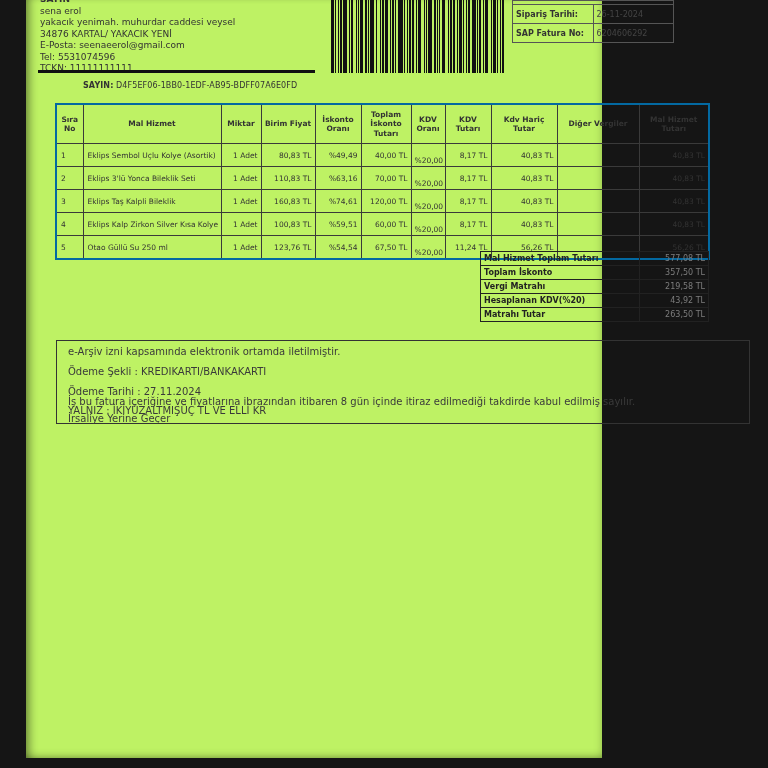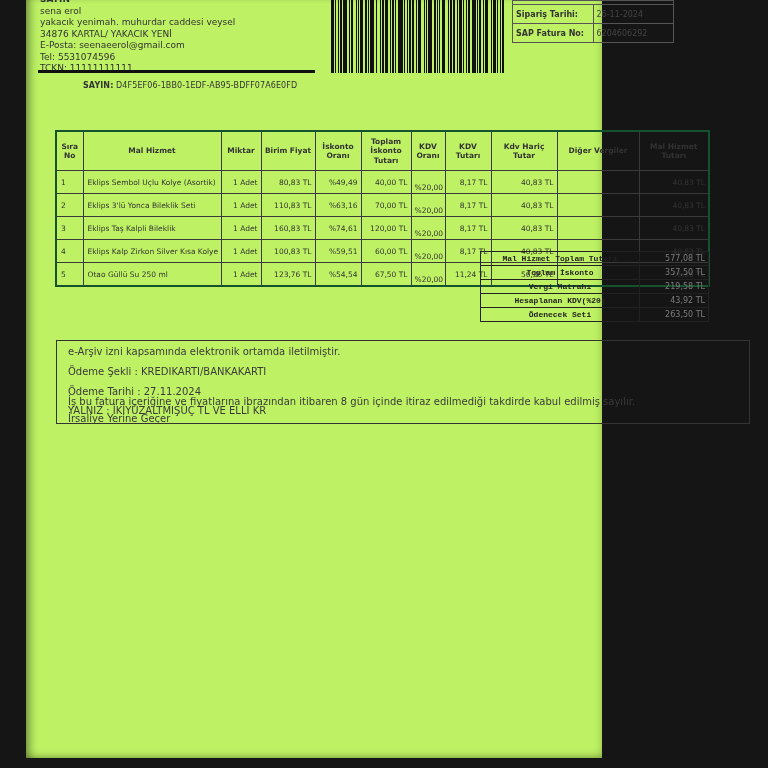--- a/index.html
+++ b/index.html
@@ -20,32 +20,32 @@
   .order td{border:1px solid #555;font-size:8px;height:18px;padding:0 3px;overflow:hidden;white-space:nowrap;}
   .order tr.cut td{height:3px;border-bottom:1px solid #555;}
   .order td.lbl{font-weight:bold;color:#333;width:96px;}
   .order td.val{color:#444;width:66px;}
   
   .ettn{position:absolute;left:57px;top:81px;font-size:8px;color:#333;letter-spacing:.1px;}
   .ettn b{font-weight:bold;}
   
   table.items{position:absolute;left:29px;top:103px;width:653px;border-collapse:collapse;table-layout:fixed;font-size:7.5px;color:#333;}
   table.items th,table.items td{border:1px solid #3a3a3a;overflow:hidden;}
-  table.items{border:2px solid #14532d;margin-top:27px;}
+  table.items{border:2px solid #0369a1;}
   table.items th{font-weight:bold;text-align:center;height:36px;padding:1px 2px;line-height:9.5px;vertical-align:middle;}
   table.items td{height:21px;padding:0 3px;vertical-align:middle;white-space:nowrap;}
   table.items td.c0{text-align:left;padding-left:4px;}
   table.items td.c1{text-align:left;padding-left:4px;}
   table.items td.c2,table.items td.c3,table.items td.c4,table.items td.c5,
   table.items td.c7,table.items td.c8,table.items td.c10{text-align:right;padding-right:3px;}
   table.items td.c6{text-align:left;vertical-align:bottom;padding:0 0 1px 3px;}
   
   table.totals{position:absolute;left:454px;top:251px;width:228px;border-collapse:collapse;table-layout:fixed;font-size:8px;}
   table.totals td{border:1px solid #222;height:13px;padding:0 3px;white-space:nowrap;overflow:hidden;}
-  table.totals td.lbl{font-weight:bold;color:#222;text-align:center;width:152px;font-family:Liberation Mono, monospace;}
+  table.totals td.lbl{font-weight:bold;color:#222;text-align:left;width:152px;}
   table.totals td.val{color:#7d7d7d;text-align:right;width:62px;}
   
   .notes{position:absolute;left:30px;top:340px;width:654px;height:82px;border:1.5px solid #333;font-size:10px;color:#3a3a3a;padding-left:38px;}
   .notes div{position:absolute;left:11px;white-space:nowrap;}
   .n1{top:5px;} .n2{top:25px;} .n3{top:45px;} .n4{top:55px;} .n5{top:64px;} .n6{top:72px;}
 </style>
 </head>
 <body>
 
 <div class="paper">
@@ -248,21 +248,21 @@
         </tr>
         <tr>
           <td class="lbl">Vergi Matrahı</td>
           <td class="val">219,58 TL</td>
         </tr>
         <tr>
           <td class="lbl">Hesaplanan KDV(%20)</td>
           <td class="val">43,92 TL</td>
         </tr>
         <tr>
-          <td class="lbl">Ödenecek Seti</td>
+          <td class="lbl">Matrahı Tutar</td>
           <td class="val">263,50 TL</td>
         </tr>
       </tbody>
   </table>
 
   <div class="notes">
     <div class="n1">e-Arşiv izni kapsamında elektronik ortamda iletilmiştir.</div>
     <div class="n2">Ödeme Şekli : KREDIKARTI/BANKAKARTI</div>
     <div class="n3">Ödeme Tarihi : 27.11.2024</div>
     <div class="n4">İş bu fatura içeriğine ve fiyatlarına ibrazından itibaren 8 gün içinde itiraz edilmediği takdirde kabul edilmiş sayılır.</div>

